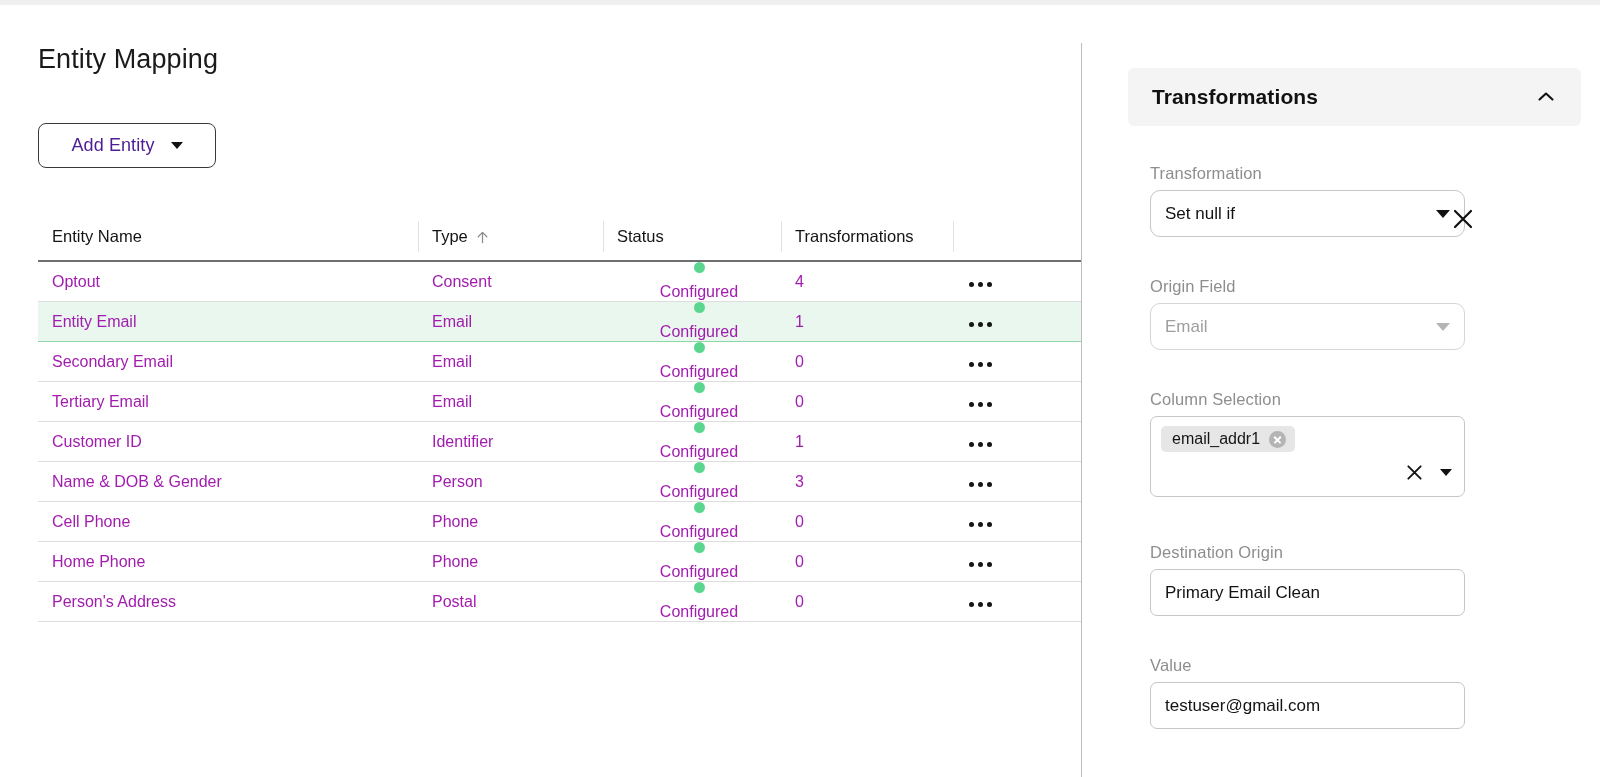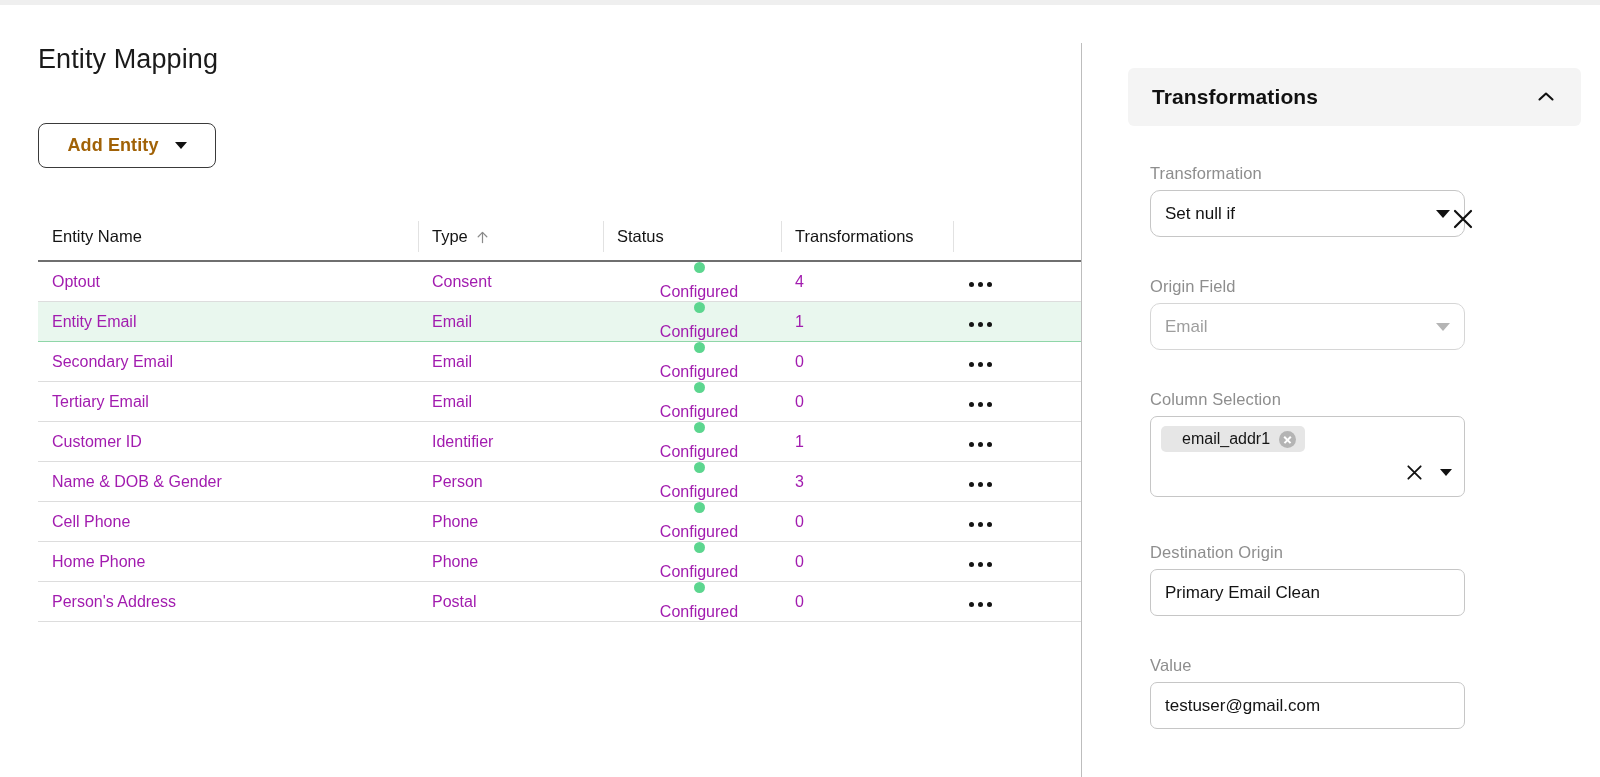--- a/index.html
+++ b/index.html
@@ -59,22 +59,22 @@
     border: 1px solid #3a3a3a;
     border-radius: 8px;
     display: flex;
     align-items: center;
     justify-content: center;
     gap: 16px;
     cursor: pointer;
   }
   .add-entity-btn .label {
     font-size: 18px;
-    font-weight: 700;
-    color: #a16207;
+    font-weight: 400;
+    color: #4c1d95;
     letter-spacing: .1px;
   }
   .caret-down {
     width: 0; height: 0;
     border-left: 6px solid transparent;
     border-right: 6px solid transparent;
     border-top: 7px solid #111111;
   }
 
   
@@ -250,21 +250,21 @@
     border-radius: 7px;
     background: #ffffff;
     padding: 9px 10px;
   }
   .chip {
     display: inline-flex;
     align-items: center;
     gap: 9px;
     background: #e6e6e6;
     border-radius: 5px;
-    padding: 4px 9px 4px 21px;
+    padding: 4px 9px 4px 11px;
     font-size: 16px;
     color: #151515;
   }
   .chip-remove {
     width: 17px; height: 17px;
     border-radius: 50%;
     background: #b4b4b4;
     position: relative;
     cursor: pointer;
     flex: 0 0 auto;

